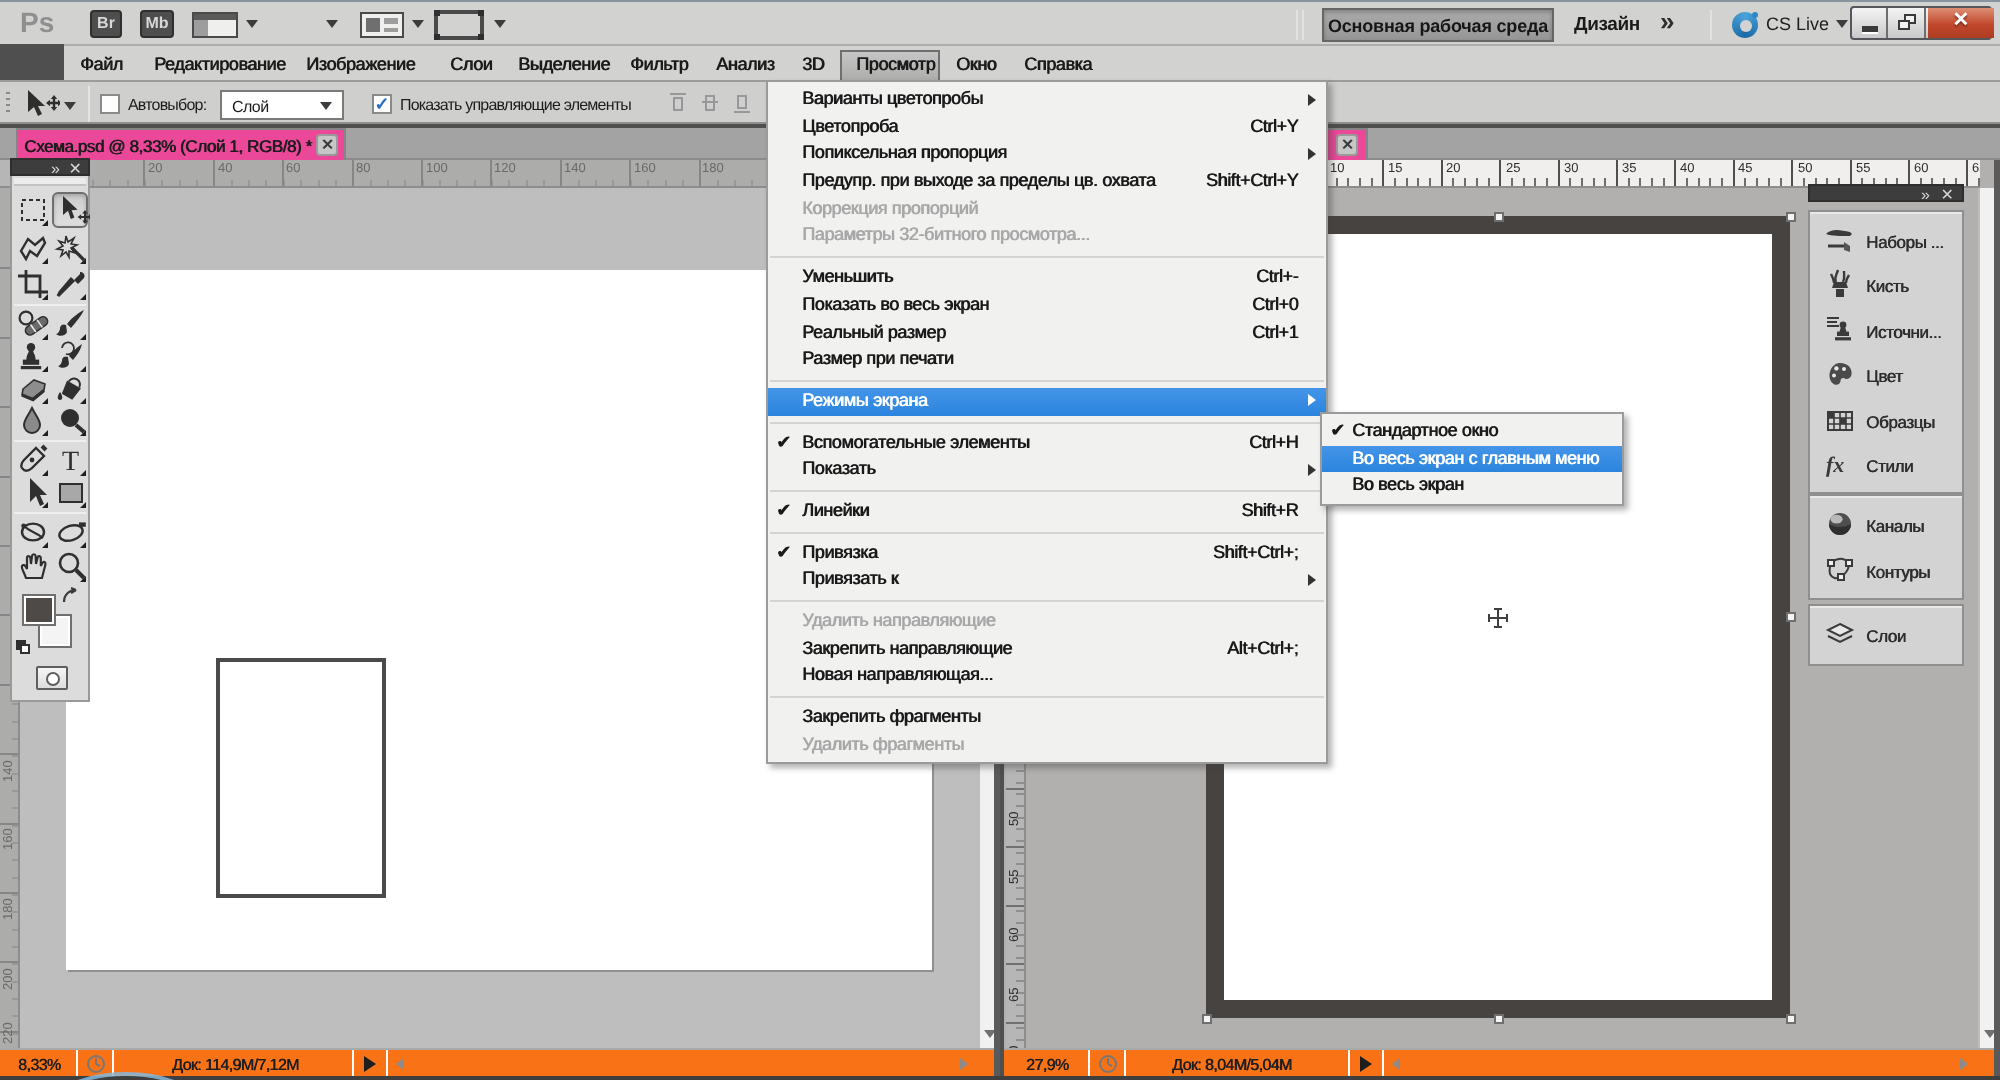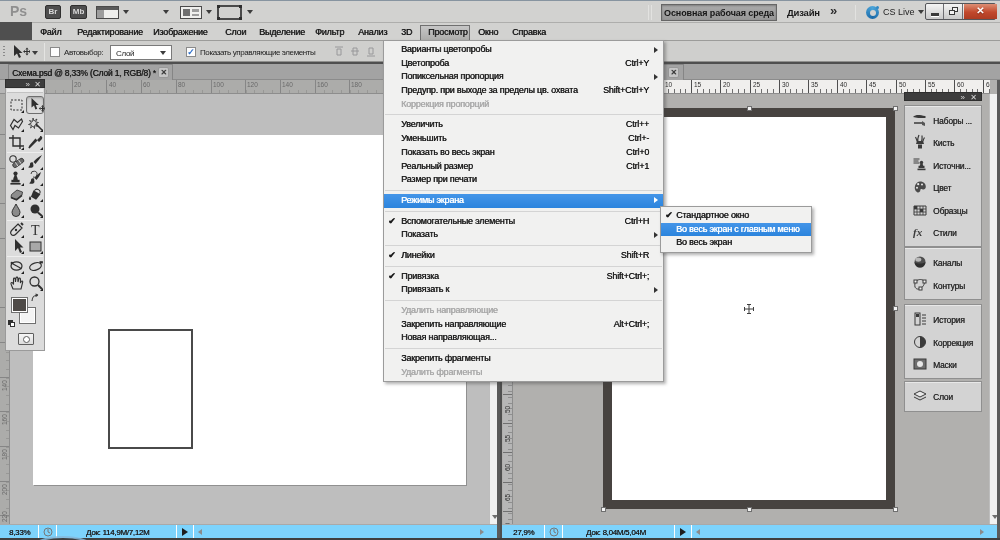--- a/index.html
+++ b/index.html
@@ -9,29 +9,29 @@
 
   #topbar { left:0; top:0; width:1000px; height:22px; background:#d2d2d0; border-top:1px solid #8794a0; }
   #menubar { left:0; top:22px; width:1000px; height:18px; background:#d2d2d0; border-top:1px solid #aeaeac;margin-left:32px; }
   #optbar { left:0; top:40px; width:1000px; height:22px; background:#cfcfcd; border-top:1px solid #9c9c9a; border-bottom:1px solid #8f8f8d; }
   .mitem { position:absolute; top:4px; font-size:9px; letter-spacing:-0.2px; color:#1b1b1b; text-shadow:0.4px 0 0 currentColor; }
 
   #lwin { left:0; top:64px; width:500px; height:474px; background:#bebebe; }
   #rwin { left:502px; top:64px; width:498px; height:474px; background:#b1b0ae; }
 
   .tabbar { position:absolute; left:0; top:0; width:100%; height:16px; background:#a3a3a3; border-bottom:1px solid #8b8b8b; }
-  .tab { position:absolute; top:0; height:16px; background:#a3a3a3; border:1px solid #858585; border-bottom:none; font-size:8.5px; letter-spacing:-0.2px; color:#1c1c1c; text-shadow:0.4px 0 0 currentColor; }
+  .tab { position:absolute; top:0; height:16px; background:#ec4899; border:1px solid #858585; border-bottom:none; font-size:8.5px; letter-spacing:-0.2px; color:#1c1c1c; text-shadow:0.4px 0 0 currentColor; }
   .tabx { position:absolute; width:11px; height:11px; border:1px solid #999; border-radius:2px; background:#c6c6c6; color:#3a3a3a; font-size:8px; line-height:9px; text-align:center; }
 
   .hruler { position:absolute; height:14px; background:#b6b6b6; border-bottom:1px solid #8d8d8d; overflow:hidden; }
   .vruler { position:absolute; width:10px; background:#b6b6b6; border-right:1px solid #8d8d8d; overflow:hidden; }
   .rnum { position:absolute; font-size:6.5px; color:#6a6a6a; }
   .rnumv { position:absolute; font-size:6.5px; color:#6a6a6a; transform:rotate(-90deg); transform-origin:left top; }
 
-  .statusrow { position:absolute; left:0; top:460px; width:100%; height:14px; background:#7dd3fc; border-top:1px solid #a9a9a9; font-size:8px; letter-spacing:-0.3px; color:#1e1e1e; text-shadow:0.3px 0 0 currentColor; }
+  .statusrow { position:absolute; left:0; top:460px; width:100%; height:14px; background:#f97316; border-top:1px solid #a9a9a9; font-size:8px; letter-spacing:-0.3px; color:#1e1e1e; text-shadow:0.3px 0 0 currentColor; }
   .statusrow span { position:absolute; top:3px; }
   .ssep { position:absolute; top:0; width:1px; height:13px; background:#bcbcbc; border-right:1px solid #fdfdfd; }
 
   .sbv { position:absolute; background:#f1f1f1; border-left:1px solid #bdbdbd; }
   .hdl { position:absolute; width:5px; height:5px; background:#f4f4f4; border:1px solid #6f6f6f; }
 
   #lhr { background:#acacaa; background-image:
     repeating-linear-gradient(90deg, transparent 0 33.7px, #868686 33.7px 34.7px),
     repeating-linear-gradient(90deg, transparent 0 7.675px, #989896 7.675px 8.675px);
     background-size:100% 100%, 100% 4px; background-position:-6.7px 0, -6.4px 10px; background-repeat:no-repeat; }
@@ -356,44 +356,20 @@
       <span>Каналы</span>
     </div>
     <div class="ditem">
       <svg width="16" height="16" viewBox="0 0 16 16">
           <path d="M4 4 C7 2 10 2 12 4 C13 6 12 9 9 11 C6 13 4 12 3 10 C2.5 8 3 5 4 4 Z" fill="none" stroke="#3a3a3a"></path>
           <rect x="2" y="3" width="3" height="3" fill="#f0f0f0" stroke="#3a3a3a"></rect>
           <rect x="11" y="3" width="3" height="3" fill="#f0f0f0" stroke="#3a3a3a"></rect>
           <rect x="7" y="10" width="3" height="3" fill="#f0f0f0" stroke="#3a3a3a"></rect>
         </svg>
       <span>Контуры</span>
-    </div>
-  </div>
-  <div class="dgroup" id="dg3">
-    <div class="ditem">
-      <svg width="16" height="16" viewBox="0 0 16 16">
-          <rect x="3" y="2" width="5" height="12" fill="none" stroke="#3a3a3a"></rect>
-          <rect x="4" y="3" width="3" height="3" fill="#3a3a3a"></rect>
-          <path d="M10 4 h4 M10 7 h4 M10 10 h4 M10 13 h4" stroke="#3a3a3a"></path>
-        </svg>
-      <span>История</span>
-    </div>
-    <div class="ditem">
-      <svg width="16" height="16" viewBox="0 0 16 16">
-          <circle cx="8" cy="8" r="5.5" fill="none" stroke="#3a3a3a"></circle>
-          <path d="M8 2.5 A5.5 5.5 0 0 1 8 13.5 Z" fill="#3a3a3a"></path>
-        </svg>
-      <span>Коррекция</span>
-    </div>
-    <div class="ditem">
-      <svg width="16" height="16" viewBox="0 0 16 16">
-          <rect x="2" y="3" width="12" height="10" fill="#6e6e6e" stroke="#3a3a3a"></rect>
-          <circle cx="8" cy="8" r="3" fill="#e8e8e8"></circle>
-        </svg>
-      <span>Маски</span>
     </div>
   </div>
   <div class="dgroup" id="dg4">
     <div class="ditem">
       <svg width="16" height="16" viewBox="0 0 16 16">
           <path d="M8 3 L14 6 L8 9 L2 6 Z" fill="#e8e8e8" stroke="#3a3a3a"></path>
           <path d="M2 9 L8 12 L14 9" fill="none" stroke="#3a3a3a"></path>
         </svg>
       <span>Слои</span>
     </div>
@@ -563,25 +539,24 @@
       <span class="lab">Попиксельная пропорция</span>
       <span class="sub"></span>
     </div>
   <div class="mi">
       <span class="lab">Предупр. при выходе за пределы цв. охвата</span>
       <span class="sc">Shift+Ctrl+Y</span>
     </div>
   <div class="mi dis">
       <span class="lab">Коррекция пропорций</span>
     </div>
+  <div class="mi dis">
+      <span class="lab">Параметры 32-битного просмотра...</span>
+    </div>
   <div class="msep"></div>
-  <div class="mi">
-      <span class="lab">Увеличить</span>
-      <span class="sc">Ctrl++</span>
-    </div>
   <div class="mi">
       <span class="lab">Уменьшить</span>
       <span class="sc">Ctrl+-</span>
     </div>
   <div class="mi">
       <span class="lab">Показать во весь экран</span>
       <span class="sc">Ctrl+0</span>
     </div>
   <div class="mi">
       <span class="lab">Реальный размер</span>

